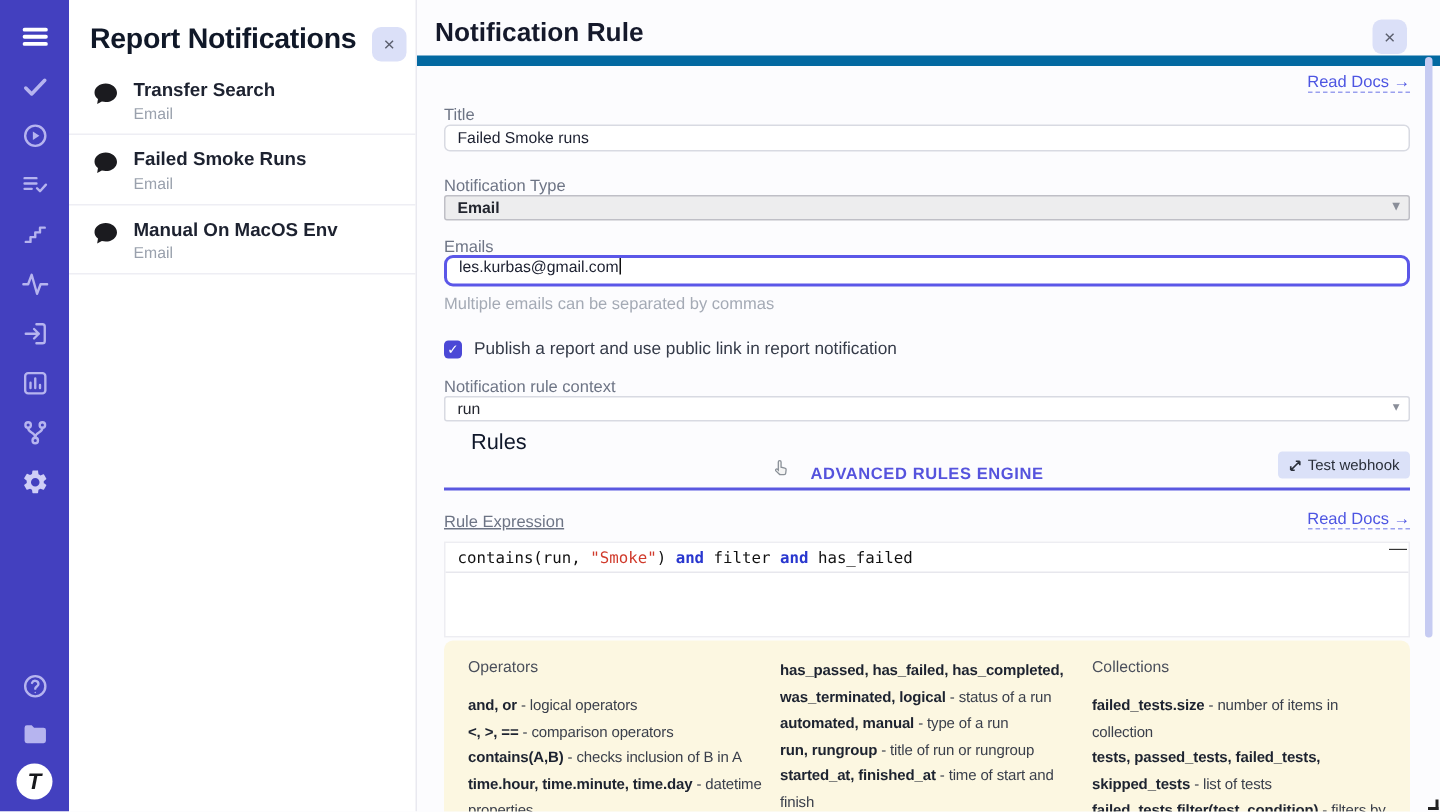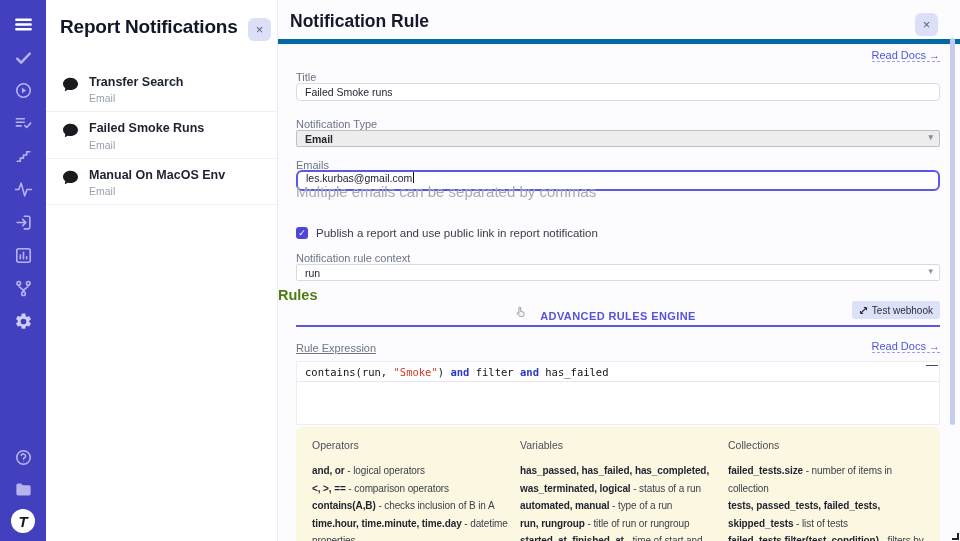--- a/index.html
+++ b/index.html
@@ -14,56 +14,56 @@
   .side-icon svg { width:19px; height:19px; }
   .side-icon.menu { color:#ffffff; }
   .side-icon.gear { color:#cfcef6; }
   .logo-circle { width:24px; height:24px; border-radius:50%; background:#ffffff; color:#17181c; display:flex; align-items:center; justify-content:center; font-weight:bold; font-size:15px; font-style:italic; }
 
   
   .left-panel { position:absolute; left:46px; top:0; width:232px; height:541px; background:#ffffff; border-right:1px solid #e9e9f0; z-index:4; }
   .left-title { position:absolute; left:14px; top:16px; font-size:19px; font-weight:bold; color:#101828; letter-spacing:-0.2px; }
   .panel-close { position:absolute; width:23px; height:23px; background:#dbe0f8; border-radius:6px; border:none; color:#5b5f6e; font-size:13px; line-height:21px; text-align:center; cursor:pointer; }
   .left-close { right:6px; top:18px; }
-  .notif-list { position:absolute; top:66px; left:0; width:100%; }
+  .notif-list { position:absolute; top:44px; left:0; width:100%; }
   .notif-item { display:flex; align-items:flex-start; gap:10px; padding:8px 10px 7px 16px; border-bottom:1px solid #eeeef4; cursor:pointer; }
   .notif-item .bubble { margin-top:3px; flex:0 0 auto; }
   .notif-title { font-size:12.5px; font-weight:bold; color:#1d2230; line-height:1.3; }
   .notif-sub { font-size:10.5px; color:#9aa1ad; margin-top:2px; }
 
   
   .main { position:absolute; left:278px; top:0; width:682px; height:541px; background:#fcfcfe; }
-  .main-header { position:absolute; left:0; top:0; width:100%; height:44px; border-bottom:5px solid #0369a1; }
+  .main-header { position:absolute; left:0; top:0; width:100%; height:44px; border-bottom:7px solid #0369a1; }
   .main-title { position:absolute; left:12px; top:11px; font-size:17.5px; font-weight:bold; color:#15192b; }
   .main-close { right:22px; top:13px; }
 
   .read-docs { position:absolute; font-size:11px; color:#4d55e2; text-decoration:none; border-bottom:1px dashed #9aa0ee; cursor:pointer; }
   .rd1 { right:20px; top:49px; }
   .rd2 { right:20px; top:340px; }
 
   .field-label { position:absolute; left:18px; font-size:11px; color:#6d7485; }
   .lbl-title { top:71px; } .lbl-type { top:118px; } .lbl-emails { top:159px; } .lbl-context { top:252px; }
 
   .text-input { position:absolute; left:18px; right:20px; height:18px; background:#fff; border:1px solid #d8dae2; border-radius:4px; font-size:10.5px; color:#1c2030; padding:0 8px; font-family:"Liberation Sans",sans-serif; }
   .inp-title { top:83px; }
 
   .fake-select { position:absolute; left:18px; right:20px; height:17px; border-radius:2px; font-size:10.5px; display:flex; align-items:center; padding:0 8px; cursor:pointer; }
   .sel-type { top:130px; background:#ededee; border:1px solid #bfbfc6; color:#23262f; font-weight:bold; }
   .sel-context { top:264px; background:#ffffff; border:1px solid #d8dae2; color:#23262f; }
   .sel-arrow { position:absolute; right:6px; top:1px; font-size:9px; color:#8a8e99; }
 
   .email-box { position:absolute; left:18px; right:20px; top:170px; height:21px; background:#fff; border:2px solid #5b57e8; border-radius:6px; display:flex; padding:0 8px; font-size:10.5px; color:#1c2030; cursor:text; }
   .caret { display:inline-block; width:1px; height:11px; background:#111; margin-left:1px; }
-  .hint { position:absolute; left:18px; top:183px; font-size:15px; color:#a4aab5;text-align:right; }
+  .hint { position:absolute; left:18px; top:197px; font-size:11px; color:#a4aab5;text-align:right; }
 
   .check-row { position:absolute; left:18px; top:227px; display:flex; align-items:center; gap:8px; cursor:pointer; }
   .checkbox { width:12px; height:12px; background:#4b48d6; border-radius:3px; color:#fff; font-size:9px; line-height:12px; text-align:center; }
   .check-label { font-size:11.5px; color:#353b49; }
 
-  .rules-heading { position:absolute; left:0; top:287px; font-size:14.5px; font-weight:bold; color:#4d7c0f; }
+  .rules-heading { position:absolute; left:36px; top:287px; font-size:14.5px; font-weight:normal; color:#0f172a; }
   .webhook-btn { position:absolute; right:20px; top:301px; height:18px; background:#dbe1f8; border:none; border-radius:3px; font-size:10px; color:#2a2f3a; display:flex; align-items:center; gap:4px; padding:0 7px; cursor:pointer; }
   .webhook-btn svg { width:9px; height:9px; }
 
   .tab-row { position:absolute; left:18px; right:20px; top:306px; height:19px; text-align:center; cursor:pointer; }
   .tab-label { font-size:11px; font-weight:bold; letter-spacing:0.4px; color:#5553dd; }
   .tab-underline { position:absolute; left:18px; right:20px; top:325px; height:0; border-bottom:2px solid #5a58e0; }
 
   .lbl-expr { top:342px;text-decoration:underline; }
   .editor { position:absolute; left:18px; right:20px; top:361px; height:64px; background:#ffffff; border:1px solid #ededf2; cursor:text; }
   .code-line { font-family:"DejaVu Sans Mono", monospace; font-size:10.5px; color:#111; padding:4px 8px 3px 8px; border-bottom:1px solid #e7e7ed; white-space:pre; }
@@ -260,21 +260,20 @@
 
   <div class="help-panel" id="help-panel">
       <div class="help-col">
         <div class="help-heading">Operators</div>
         <div class="help-line"><b>and, or</b> - logical operators</div>
         <div class="help-line"><b>&lt;, &gt;, ==</b> - comparison operators</div>
         <div class="help-line"><b>contains(A,B)</b> - checks inclusion of B in A</div>
         <div class="help-line"><b>time.hour, time.minute, time.day</b> - datetime properties</div>
       </div>
       <div class="help-col">
-        <div class="help-heading">Variables</div>
         <div class="help-line"><b>has_passed, has_failed, has_completed, was_terminated, logical</b> - status of a run</div>
         <div class="help-line"><b>automated, manual</b> - type of a run</div>
         <div class="help-line"><b>run, rungroup</b> - title of run or rungroup</div>
         <div class="help-line"><b>started_at, finished_at</b> - time of start and finish</div>
       </div>
       <div class="help-col">
         <div class="help-heading">Collections</div>
         <div class="help-line"><b>failed_tests.size</b> - number of items in collection</div>
         <div class="help-line"><b>tests, passed_tests, failed_tests, skipped_tests</b> - list of tests</div>
         <div class="help-line"><b>failed_tests.filter(test, condition)</b> - filters by condition</div>

